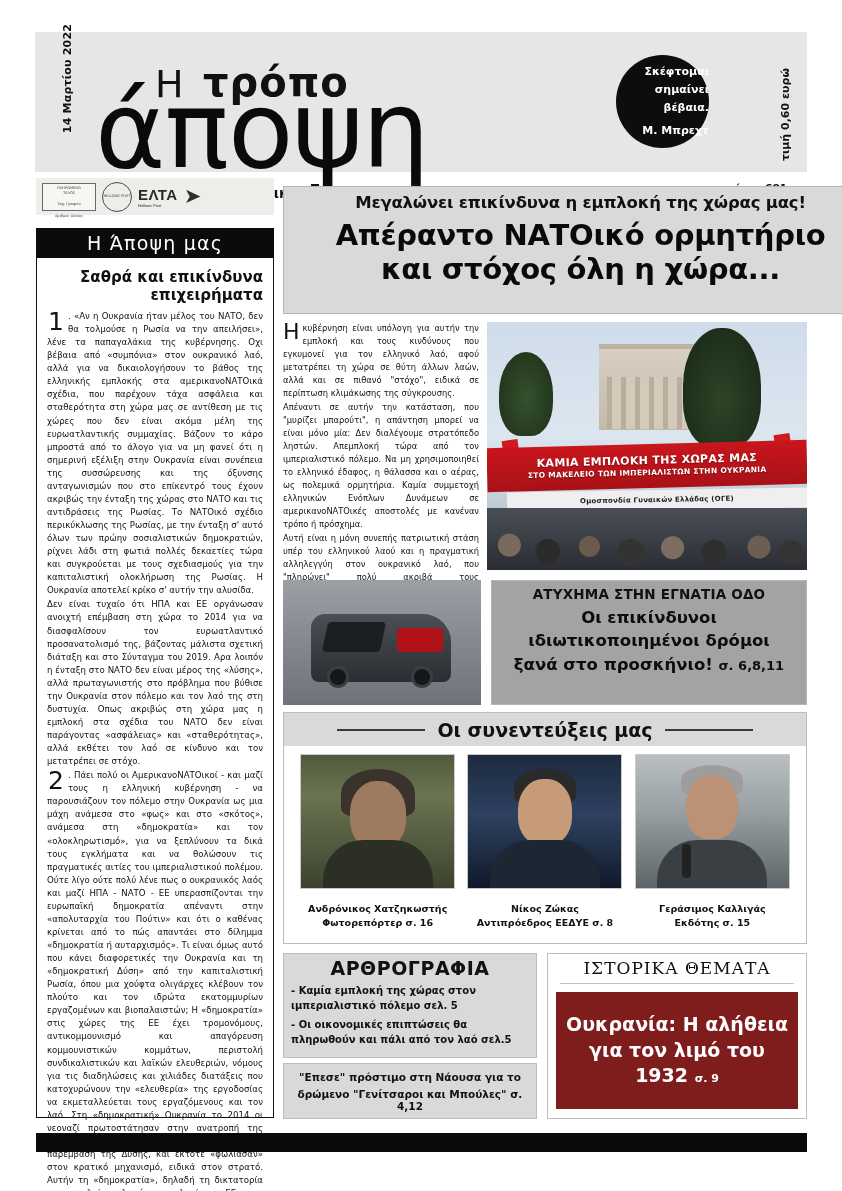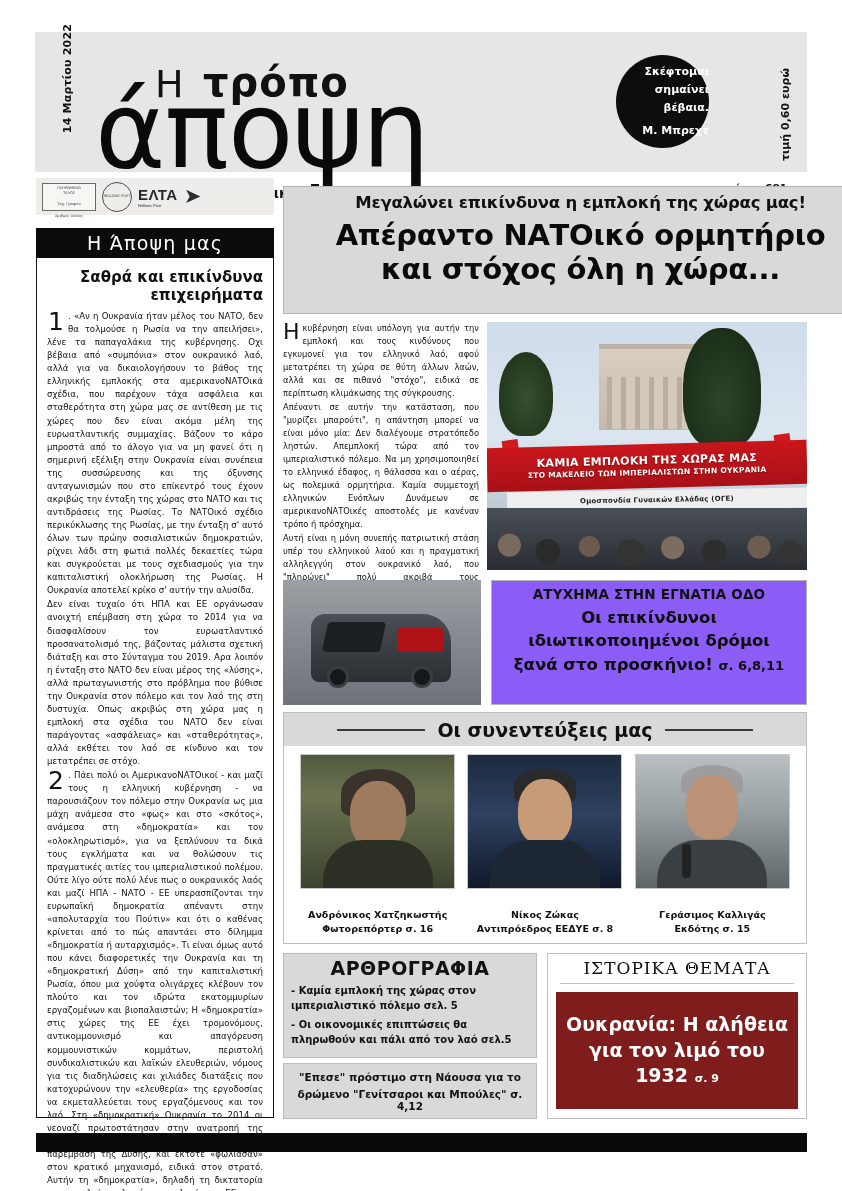--- a/index.html
+++ b/index.html
@@ -230,21 +230,21 @@
   .car-wreck::after {
     content:""; position:absolute; left:86px; top:14px; width:46px; height:24px;
     background:#b01217; border-radius:4px;
   }
   .wheel {
     position:absolute; bottom:-6px; width:22px; height:22px; border-radius:50%;
     background:#15181b; border:3px solid #3a3e42;
   }
   .egnatia-box {
     position: absolute; left: 491px; top: 580px; width: 316px; height: 125px;
-    background: #8b5cf6; border: 1px solid #b5b5b5;
+    background: #a3a3a3; border: 1px solid #b5b5b5;
     padding: 5px 8px 0 8px; text-align: center;
   }
   .egnatia-kicker {
     font-size: 13.5px; font-weight: bold; color: #111; letter-spacing: .2px;
   }
   .egnatia-main {
     font-size: 16.5px; font-weight: bold; color: #0d0d0d; line-height: 1.42;
     margin-top: 4px;
   }
   .egnatia-main .pg { font-size: 13px; }
@@ -290,21 +290,21 @@
     width: 110px; height: 48px; border-radius: 40px 40px 0 0;
   }
   .b1 { background: #2c2f24; }
   .b2 { background: #1d2633; }
   .b3 { background: #3a3f44; }
   .mic {
     position: absolute; left: 46px; bottom: 10px; width: 9px; height: 34px;
     background: #222; border-radius: 4px;
   }
   .person-name {
-    font-size: 9.5px; font-weight: bold; color: #111; margin-top: 19px;
+    font-size: 9.5px; font-weight: bold; color: #111; margin-top: 13px;
     line-height: 1.45;
   }
 
   
   .arthro-box {
     position: absolute; left: 283px; top: 953px; width: 254px; height: 105px;
     background: #d9d9d9; border: 1px solid #bdbdbd; padding: 3px 7px;
   }
   .arthro-title {
     font-size: 19px; font-weight: bold; text-align: center; color: #111;

